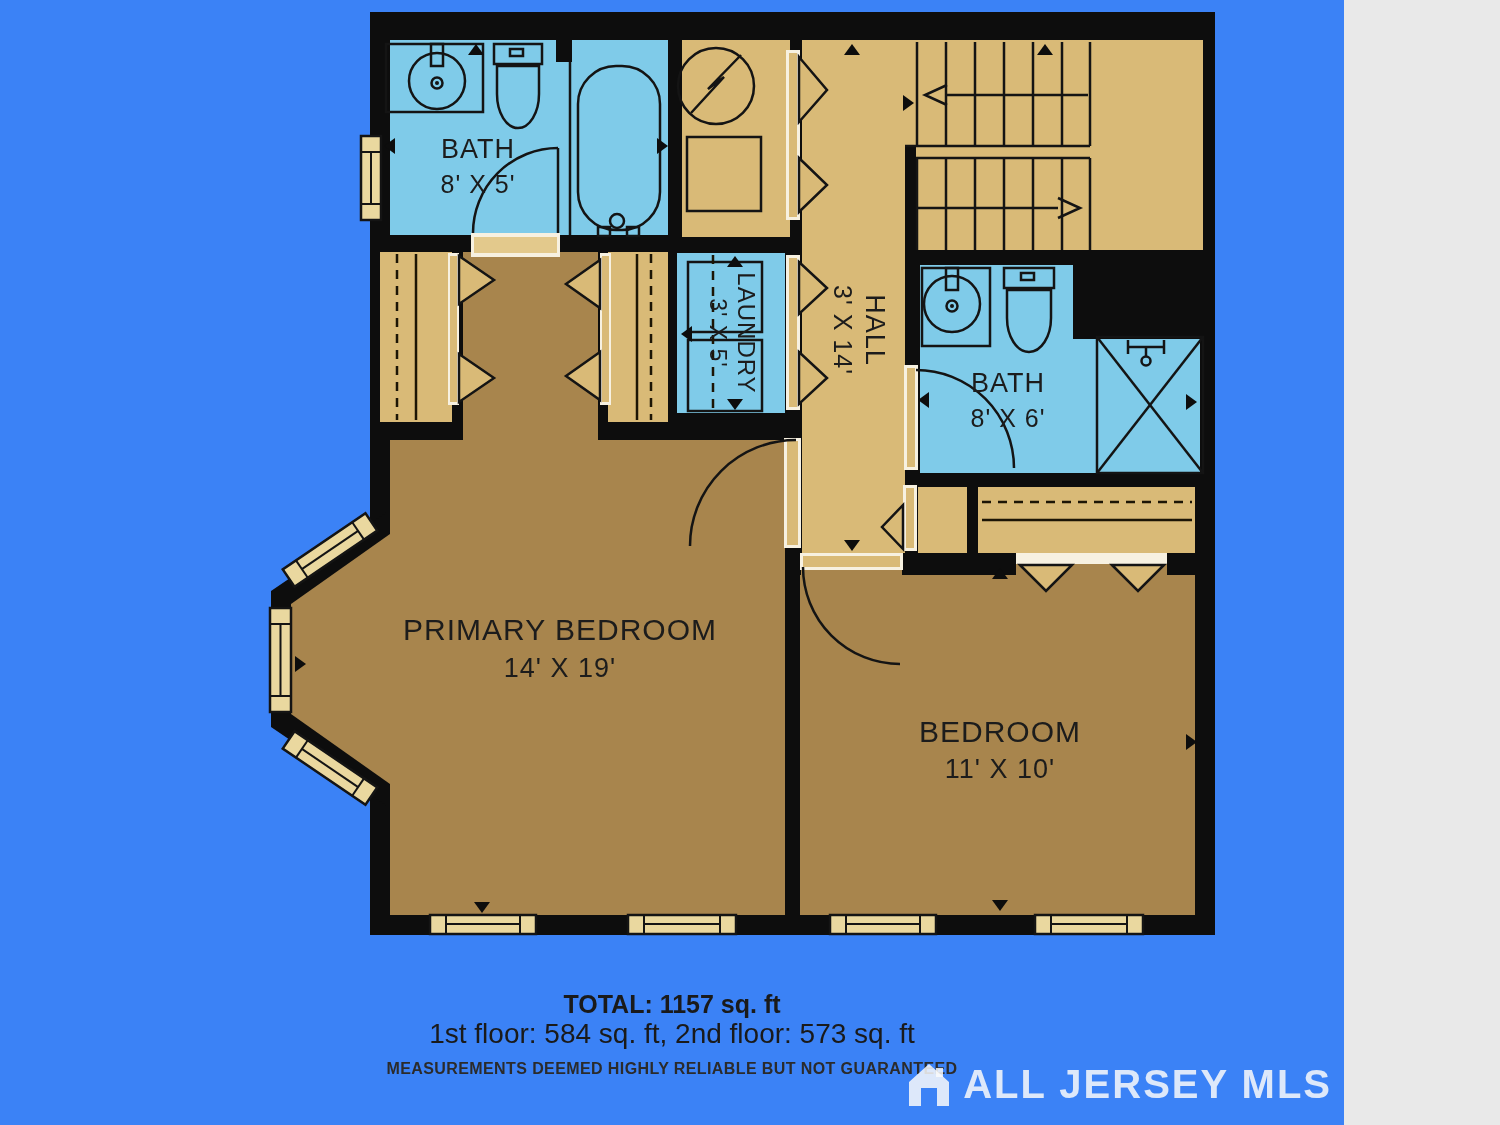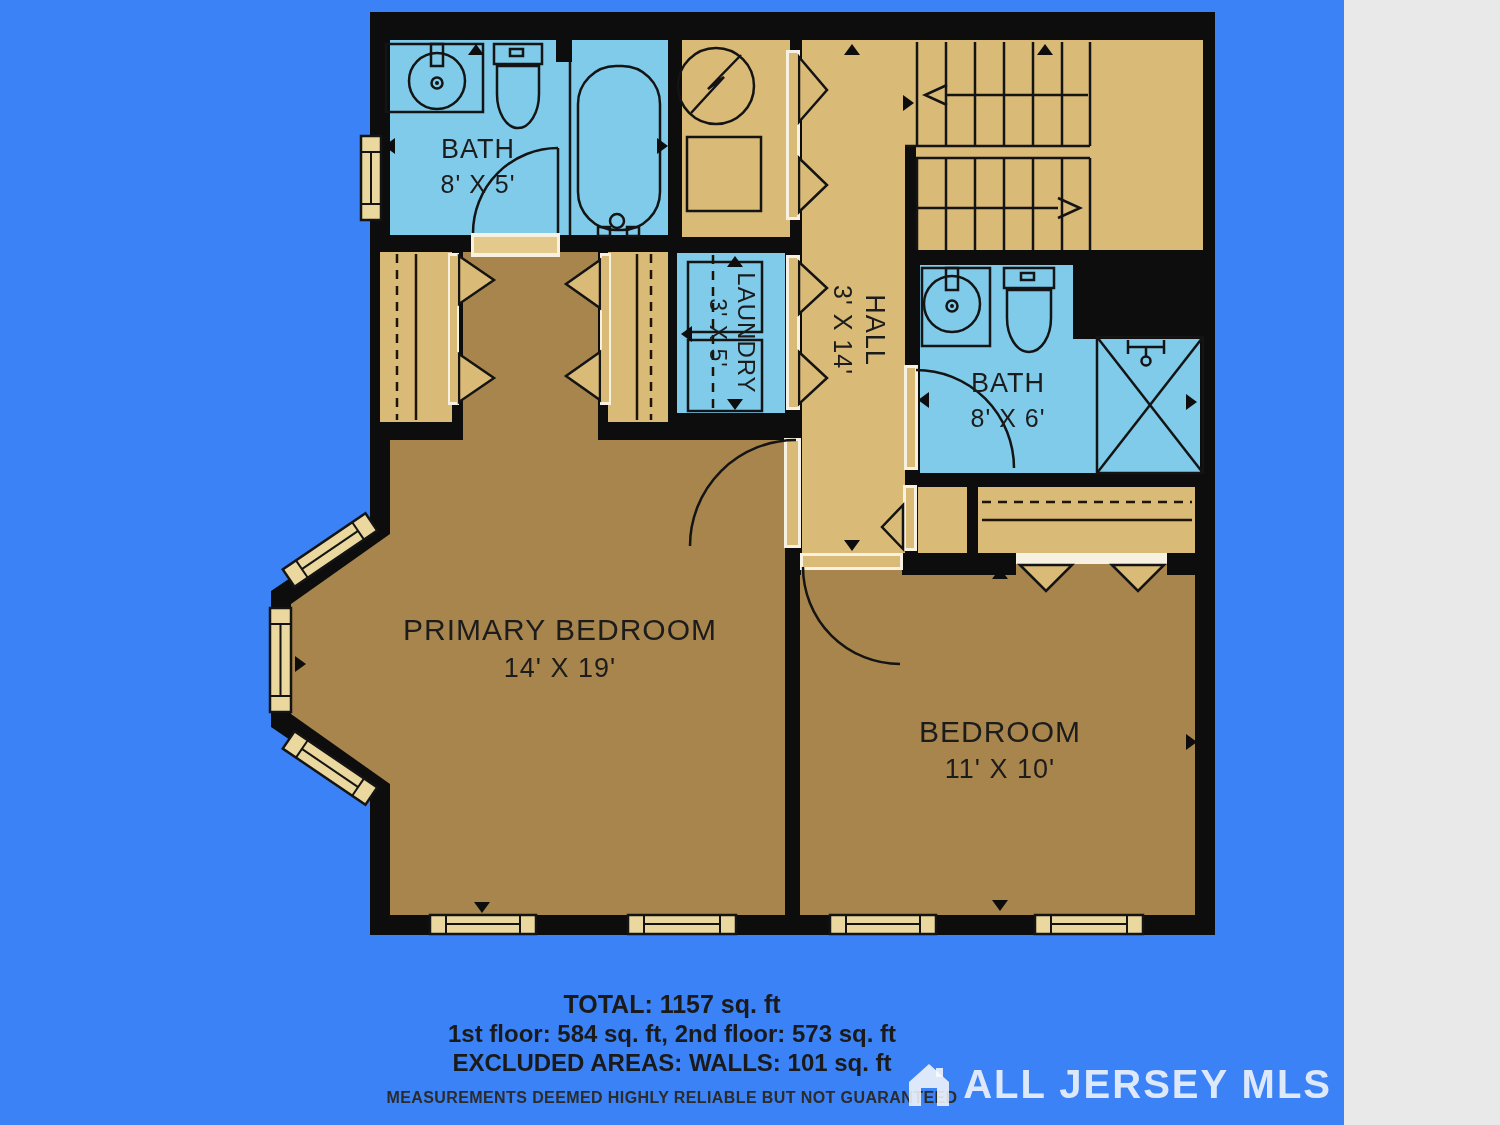--- a/index.html
+++ b/index.html
@@ -15,21 +15,21 @@
   .solidln{fill:none;stroke:#1c1505;stroke-width:2.5;}
   .mk{fill:#0d0d0d;}
   .gap{fill:#f7f1e1;}
   .leaf{fill:#d9ba77;}
   .sill{fill:#e3c98c;}
   text.lbl{fill:#1c1c1c;font-family:"Liberation Sans",sans-serif;font-weight:500;letter-spacing:1px;text-anchor:middle;}
   .f27{font-size:27px;} .f25{font-size:25px;} .f30{font-size:30px;} .f24{font-size:24px;} .f23{font-size:23px;}
   
   .summary{position:absolute;left:0;top:989px;width:100%;text-align:center;color:#1a1a1a;}
   .summary .total{font-size:25px;font-weight:bold;line-height:30px;}
-  .summary .line{font-size:24px;line-height:29px;font-weight:bold;}
+  .summary .line{font-size:28px;line-height:29px;}
   .summary .disclaimer{margin-top:12px;font-size:16px;font-weight:bold;color:#2b2b2b;letter-spacing:.4px;}
   
   .watermark{position:absolute;right:12px;top:1058px;display:flex;align-items:center;gap:8px;color:rgba(250,250,250,.85);}
   .watermark .wm-text{font-size:40px;font-weight:bold;letter-spacing:2px;white-space:nowrap;}
   .compass{position:absolute;left:1408px;top:1038px;}
 </style>
 </head>
 <body>
 
 <div class="page">
@@ -297,21 +297,20 @@
     <text class="lbl f27" x="560" y="677">14' X 19'</text>
 
     <text class="lbl f30" x="1000" y="742">BEDROOM</text>
     <text class="lbl f27" x="1000" y="778">11' X 10'</text>
   </g>
 </svg>
 
   <div class="summary">
     <div class="total">TOTAL: 1157 sq. ft</div>
     <div class="line">1st floor: 584 sq. ft, 2nd floor: 573 sq. ft</div>
-    <div class="line">EXCLUDED AREAS: WALLS: 101 sq. ft</div>
     <div class="disclaimer">MEASUREMENTS DEEMED HIGHLY RELIABLE BUT NOT GUARANTEED</div>
   </div>
 
   <div class="watermark">
     <svg width="52" height="52" viewBox="0 0 52 52">
       <path d="M6,48 V24 L26,6 L46,24 V48 H34 V30 H18 V48 Z" fill="rgba(250,250,250,0.85)"></path>
       <rect x="33" y="10" width="7" height="9" fill="rgba(250,250,250,0.85)"></rect>
     </svg>
     <span class="wm-text">ALL JERSEY MLS</span>
   </div>

